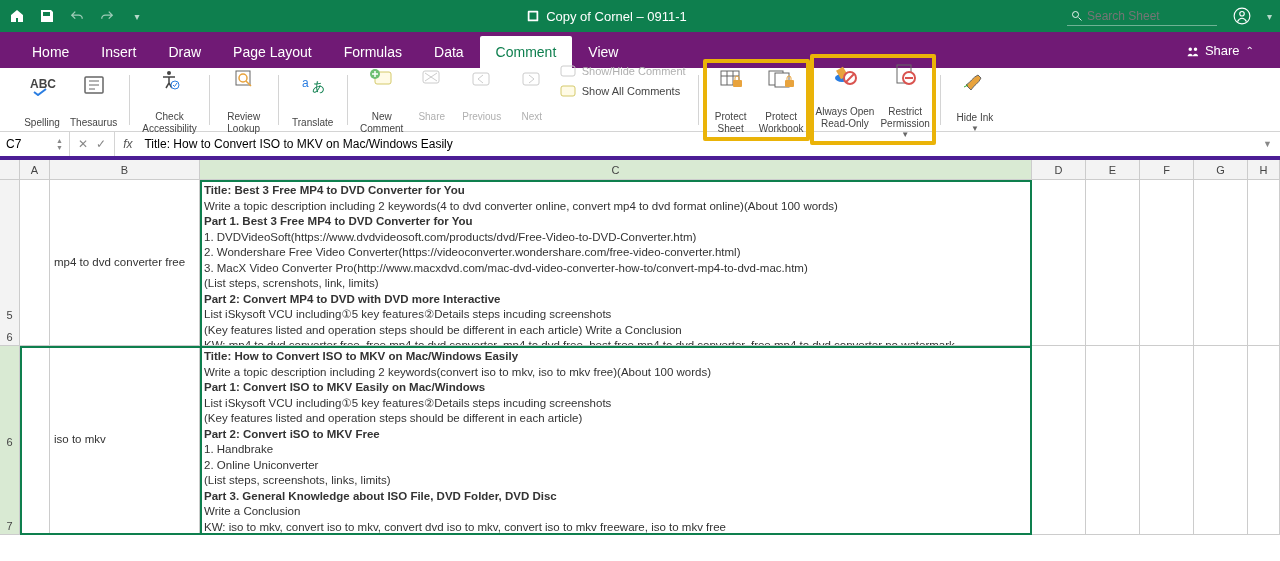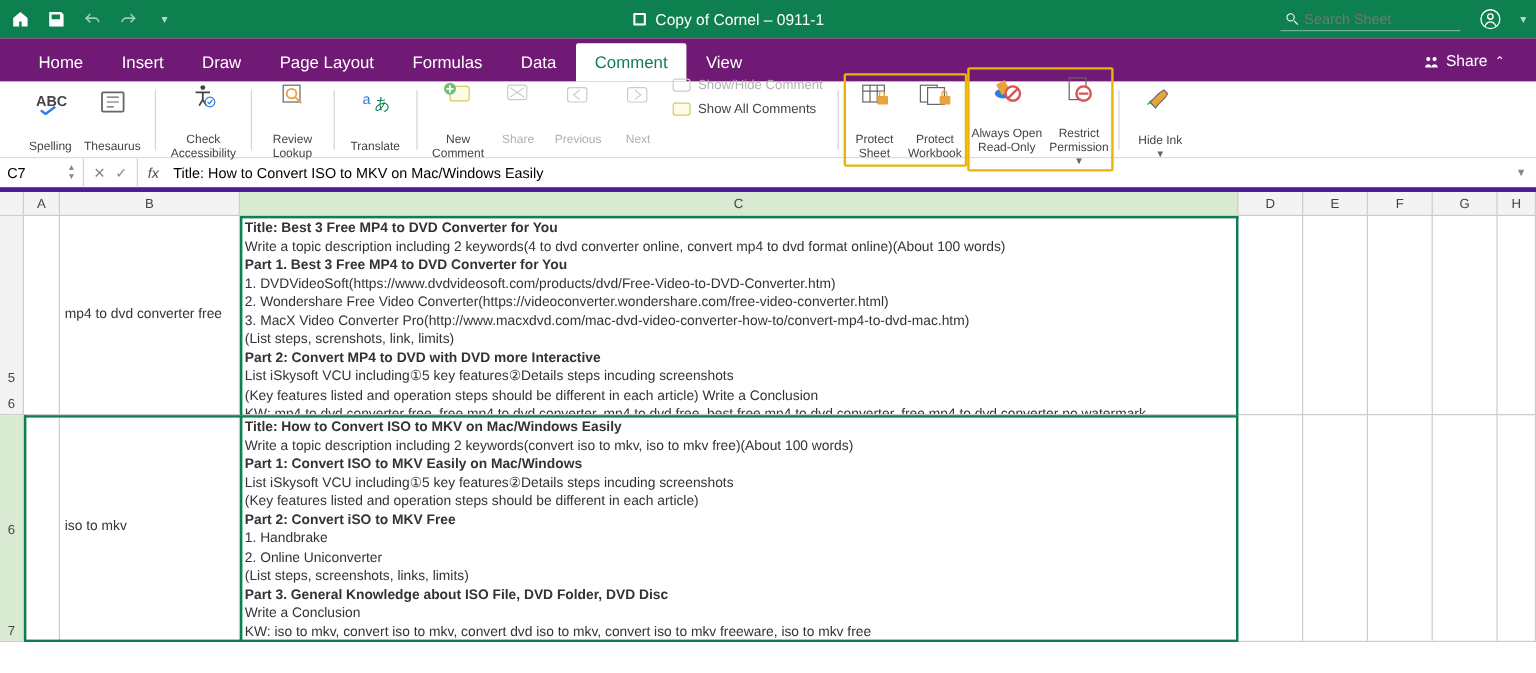--- a/index.html
+++ b/index.html
@@ -19,21 +19,21 @@
 .tab.active { background:#fff; color:#0e7f4e; border-radius:2px 2px 0 0; }
 .share-btn { color:#fff; display:flex; align-items:center; gap:6px; font-size:13px; padding:6px 10px; margin-bottom:4px; }
 
 .ribbon { background:#fff; height:64px; display:flex; align-items:center; padding:0 12px; border-bottom:1px solid #d4d4d4; }
 .rib-group { display:flex; align-items:flex-start; gap:6px; padding:0 8px; }
 .rib-sep { width:1px; height:50px; background:#d4d4d4; margin:0 4px; }
 .rib-btn { display:flex; flex-direction:column; align-items:center; justify-content:flex-start; min-width:44px; font-size:10px; color:#444; text-align:center; line-height:1.2; }
 .rib-btn.disabled { color:#b0b0b0; }
 .rib-icon { width:28px; height:28px; display:flex; align-items:center; justify-content:center; margin-bottom:18px; position:relative; }
 .rib-btn.small { min-width:auto; flex-direction:row; font-size:11px; gap:4px; }
-.red-frame { border:2px solid #eab308; border-radius:2px; padding:2px; }
+.red-frame { border:4px solid #eab308; border-radius:2px; padding:2px; }
 
 .formula-bar { height:28px; display:flex; align-items:center; border-bottom:4px solid #4c1d95; background:#fff; }
 .cell-ref { width:70px; border-right:1px solid #d4d4d4; padding:0 6px; font-size:12px; display:flex; align-items:center; justify-content:space-between; height:100%; }
 .fb-btns { display:flex; align-items:center; gap:8px; padding:0 8px; border-right:1px solid #d4d4d4; height:100%; }
 .fx-label { font-style:italic; padding:0 8px; color:#555; }
 .formula-text { flex:1; padding:0 4px; font-size:12px; }
 
 .grid-wrap { overflow:hidden; height:401px; position:relative; }
 .colhdr { display:flex; height:20px; background:#f3f3f3; border-bottom:1px solid #ccc; }
 .colhdr .corner { width:20px; border-right:1px solid #ccc; background:#f3f3f3; }

